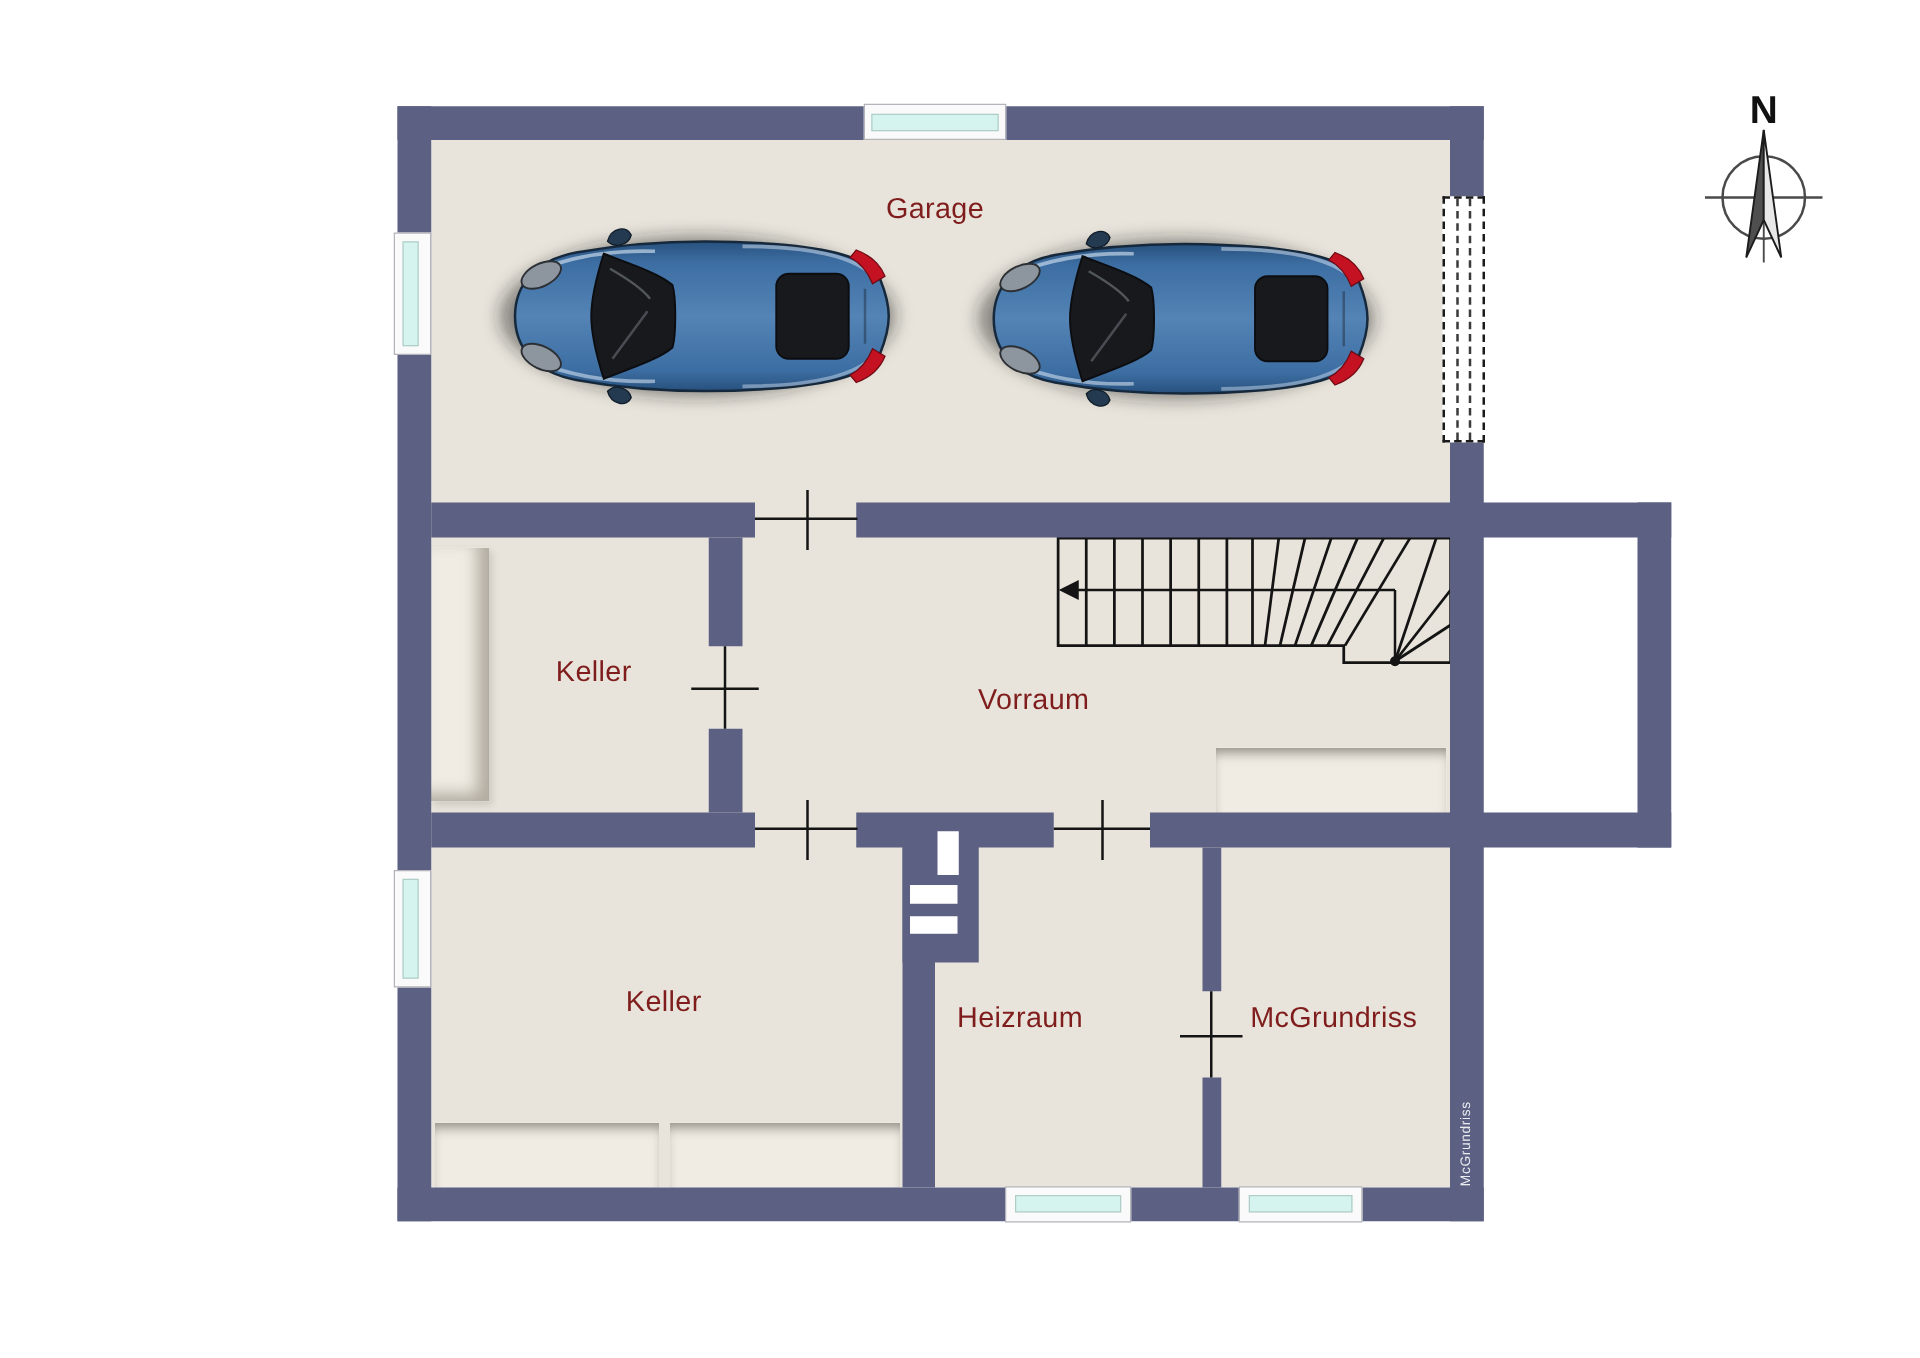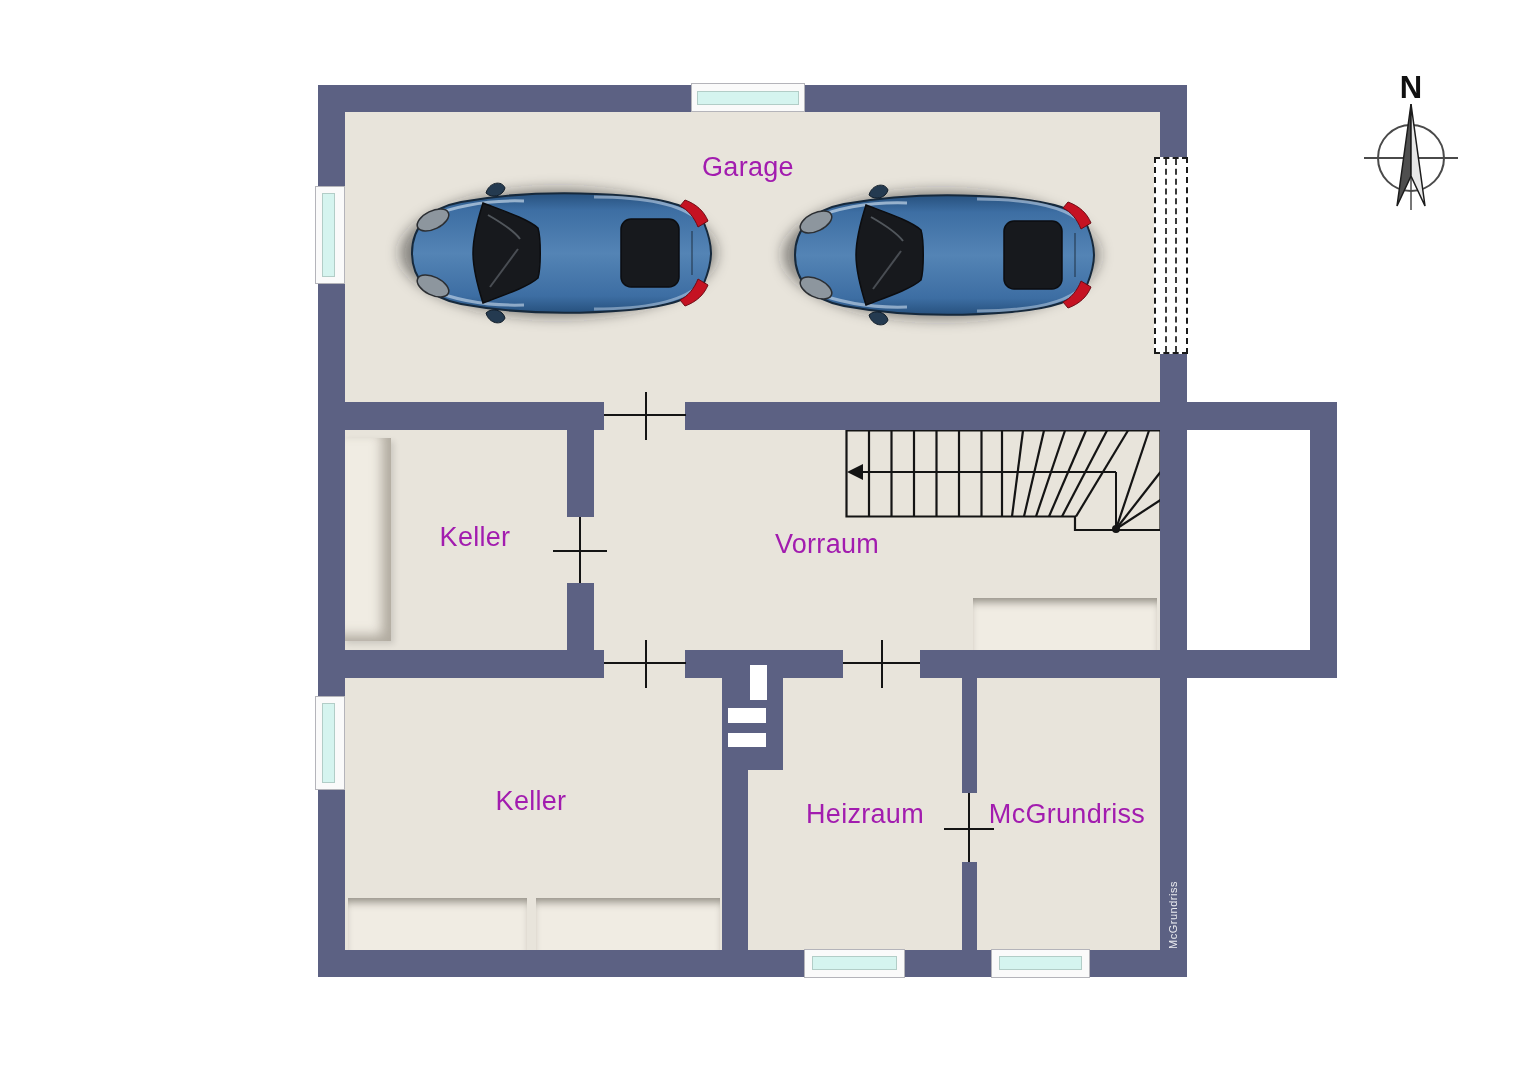--- a/index.html
+++ b/index.html
@@ -12,22 +12,22 @@
   .floor{position:absolute;background:var(--c-floor,#e8e4db);}
   .annex-floor{position:absolute;background:var(--c-annex,#ffffff);}
   .cutout{position:absolute;background:#ffffff;}
   .shelf{position:absolute;background:var(--c-furn,#f0ece3);}
   .shelf.side{box-shadow:inset -9px -6px 12px rgba(125,118,106,.55), 3px 3px 6px rgba(0,0,0,.12);}
   .shelf.top{box-shadow:inset 0 8px 9px -4px rgba(95,90,82,.65);}
   .win{position:absolute;background:#fafafa;border:1px solid #b4b4ba;box-sizing:border-box;}
   .glass{position:absolute;background:var(--c-glass,#d5f4ef);border:1px solid #b2cdc7;box-sizing:border-box;}
   .dline{position:absolute;background:#141414;}
   .room-label{
-    position:absolute;transform:translate(-50%,-50%);color:#a21caf;
-    font-size:27px;white-space:nowrap;letter-spacing:.3px;
+    position:absolute;transform:translate(-50%,-50%);color:#7f1d1d;
+    font-size:23px;white-space:nowrap;letter-spacing:.3px;
   }
   .annex-label{
     position:absolute;transform:translate(-50%,-50%);color:#141414;
     font-size:24px;line-height:26px;text-align:center;width:140px;white-space:normal;
   }
   .watermark{
     position:absolute;color:rgba(255,255,255,.88);font-size:11px;letter-spacing:.5px;
     transform:translate(-50%,-50%) rotate(-90deg);white-space:nowrap;
   }
   .garage-door{
@@ -180,23 +180,23 @@
   </svg>
   <svg style="left:398px;top:175px;" width="320" height="156" viewBox="0 0 320 156">
       <use href="#carTop"></use>
     </svg>
   <svg style="left:781px;top:177px;" width="320" height="156" viewBox="0 0 320 156">
       <use href="#carTop"></use>
     </svg>
 
   <div class="room-label" style="left:748px;top:167px;">Garage</div>
   <div class="room-label" style="left:475px;top:537px;">Keller</div>
-  <div class="room-label" style="left:827px;top:544px;">Vorraum</div>
+  <div class="room-label" style="left:827px;top:560px;">Vorraum</div>
   <div class="room-label" style="left:531px;top:801px;">Keller</div>
-  <div class="room-label" style="left:865px;top:814px;">Heizraum</div>
+  <div class="room-label" style="left:816px;top:814px;">Heizraum</div>
   <div class="room-label" style="left:1067px;top:814px;">McGrundriss</div>
 
   <svg style="left:1364px;top:66px;" width="94" height="150" viewBox="0 0 94 150">
     <text x="47" y="32" text-anchor="middle" font-size="31" font-weight="600" fill="#111" font-family="Liberation Sans, sans-serif" id="compassN">N</text>
     <circle cx="47" cy="92" r="33" fill="none" stroke="#4a4a4a" stroke-width="2"></circle>
     <line x1="0" y1="92" x2="94" y2="92" stroke="#4a4a4a" stroke-width="2"></line>
     <line x1="47" y1="100" x2="47" y2="144" stroke="#4a4a4a" stroke-width="1.5"></line>
     <polygon points="47,38 33,140 47,110" fill="#4f4f4f" stroke="#1c1c1c" stroke-width="1.5"></polygon>
     <polygon points="47,38 61,140 47,110" fill="#e8e8e8" stroke="#1c1c1c" stroke-width="1.5"></polygon>
   </svg>

